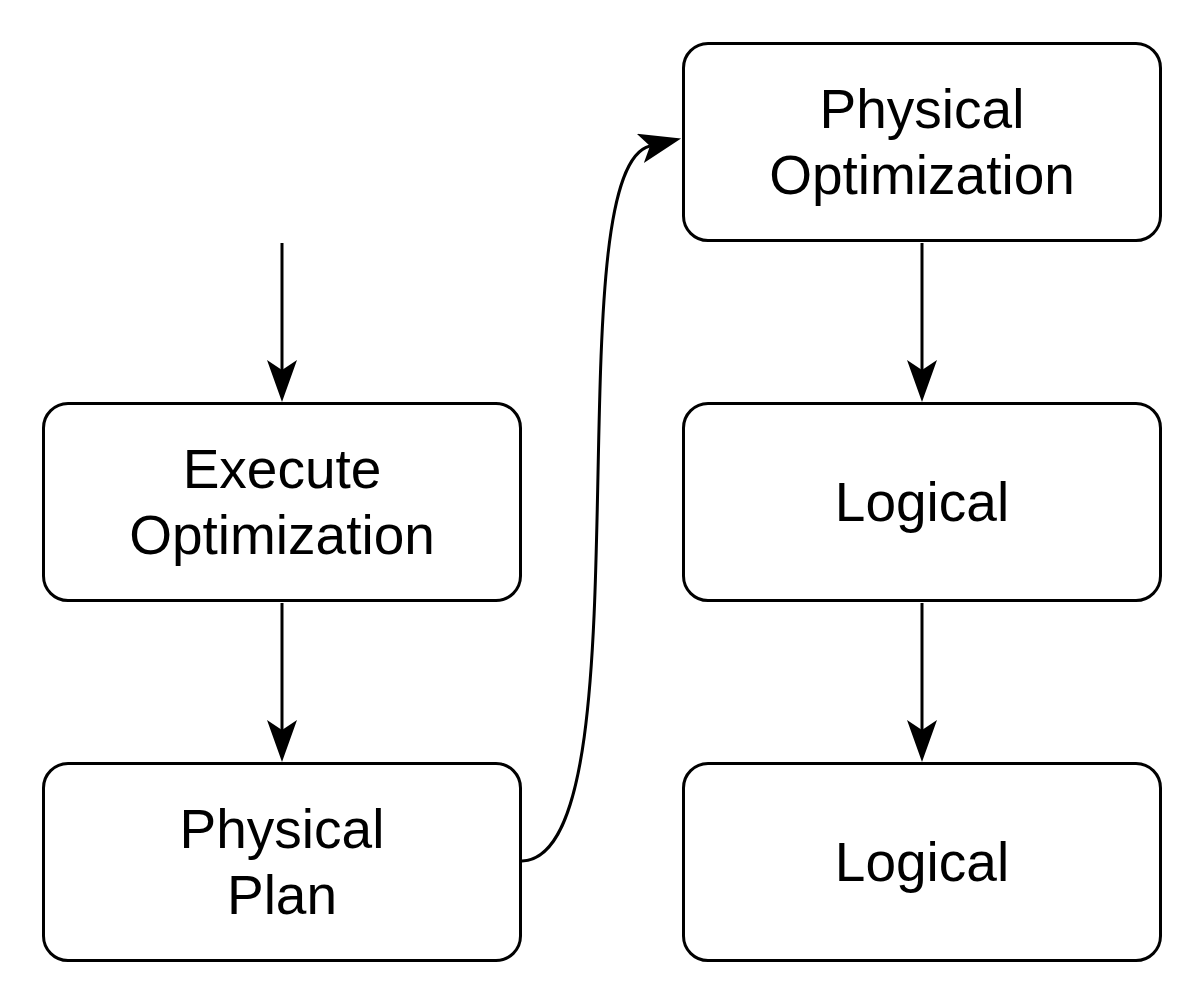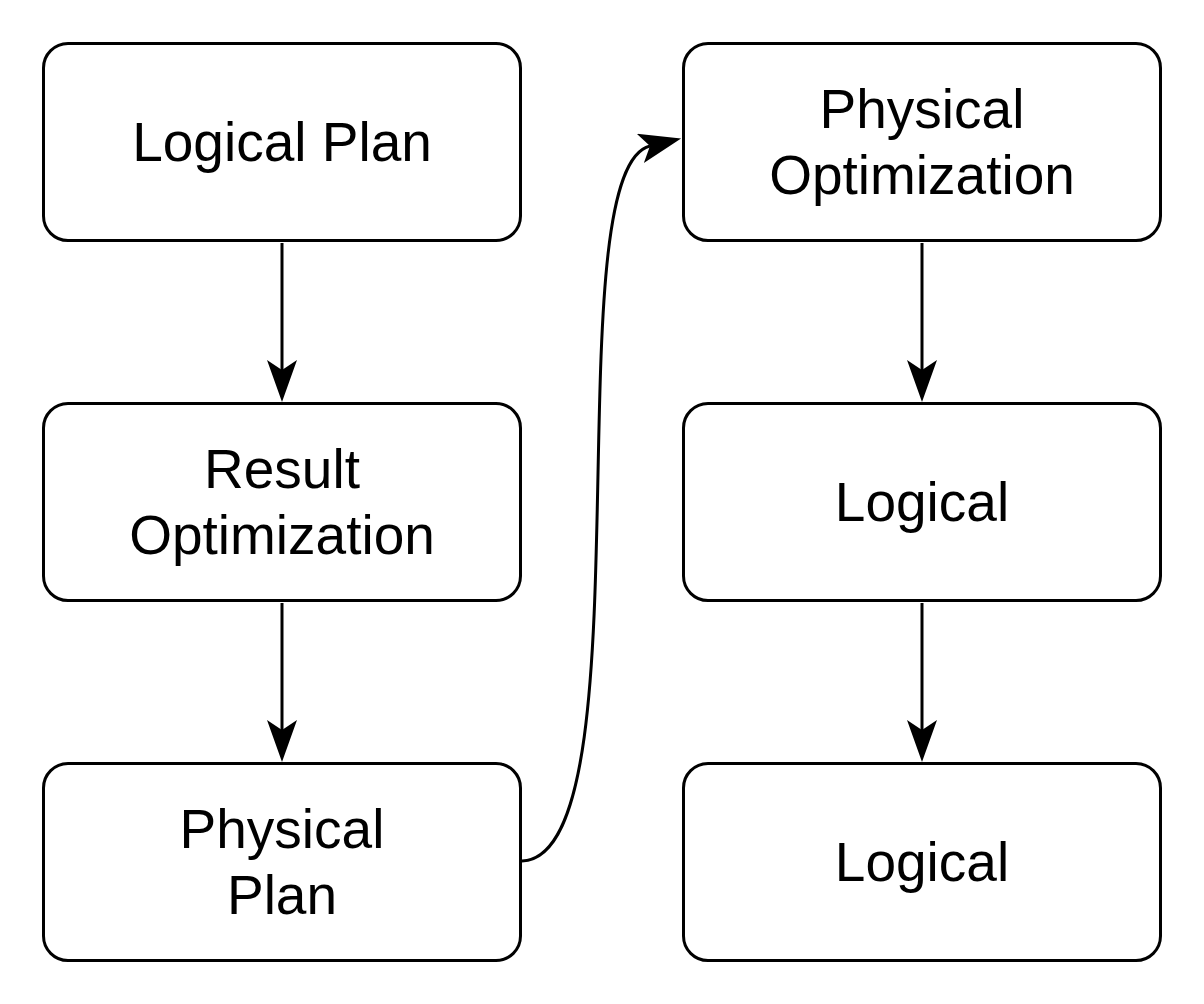--- a/index.html
+++ b/index.html
@@ -65,26 +65,23 @@
 
     <path d="M 282 603 L 282 730" stroke="#000000" stroke-width="3" fill="none" marker-end="url(#arrowhead)"></path>
 
     <path d="M 522 861 C 650 856, 552 170, 650 146" stroke="#000000" stroke-width="3" fill="none" marker-end="url(#arrowhead)"></path>
 
     <path d="M 922 243 L 922 370" stroke="#000000" stroke-width="3" fill="none" marker-end="url(#arrowhead)"></path>
 
     <path d="M 922 603 L 922 730" stroke="#000000" stroke-width="3" fill="none" marker-end="url(#arrowhead)"></path>
   </svg>
 
-  <div class="node col-left row-1">
-    <div class="node-label">Logical Plan</div>
-  </div>
 
   <div class="node col-left row-2">
-    <div class="node-label">Result
+    <div class="node-label">Execute
 Optimization</div>
   </div>
 
   <div class="node col-left row-3">
     <div class="node-label">Physical
 Plan</div>
   </div>
 
   <div class="node col-right row-1">
     <div class="node-label">Physical

